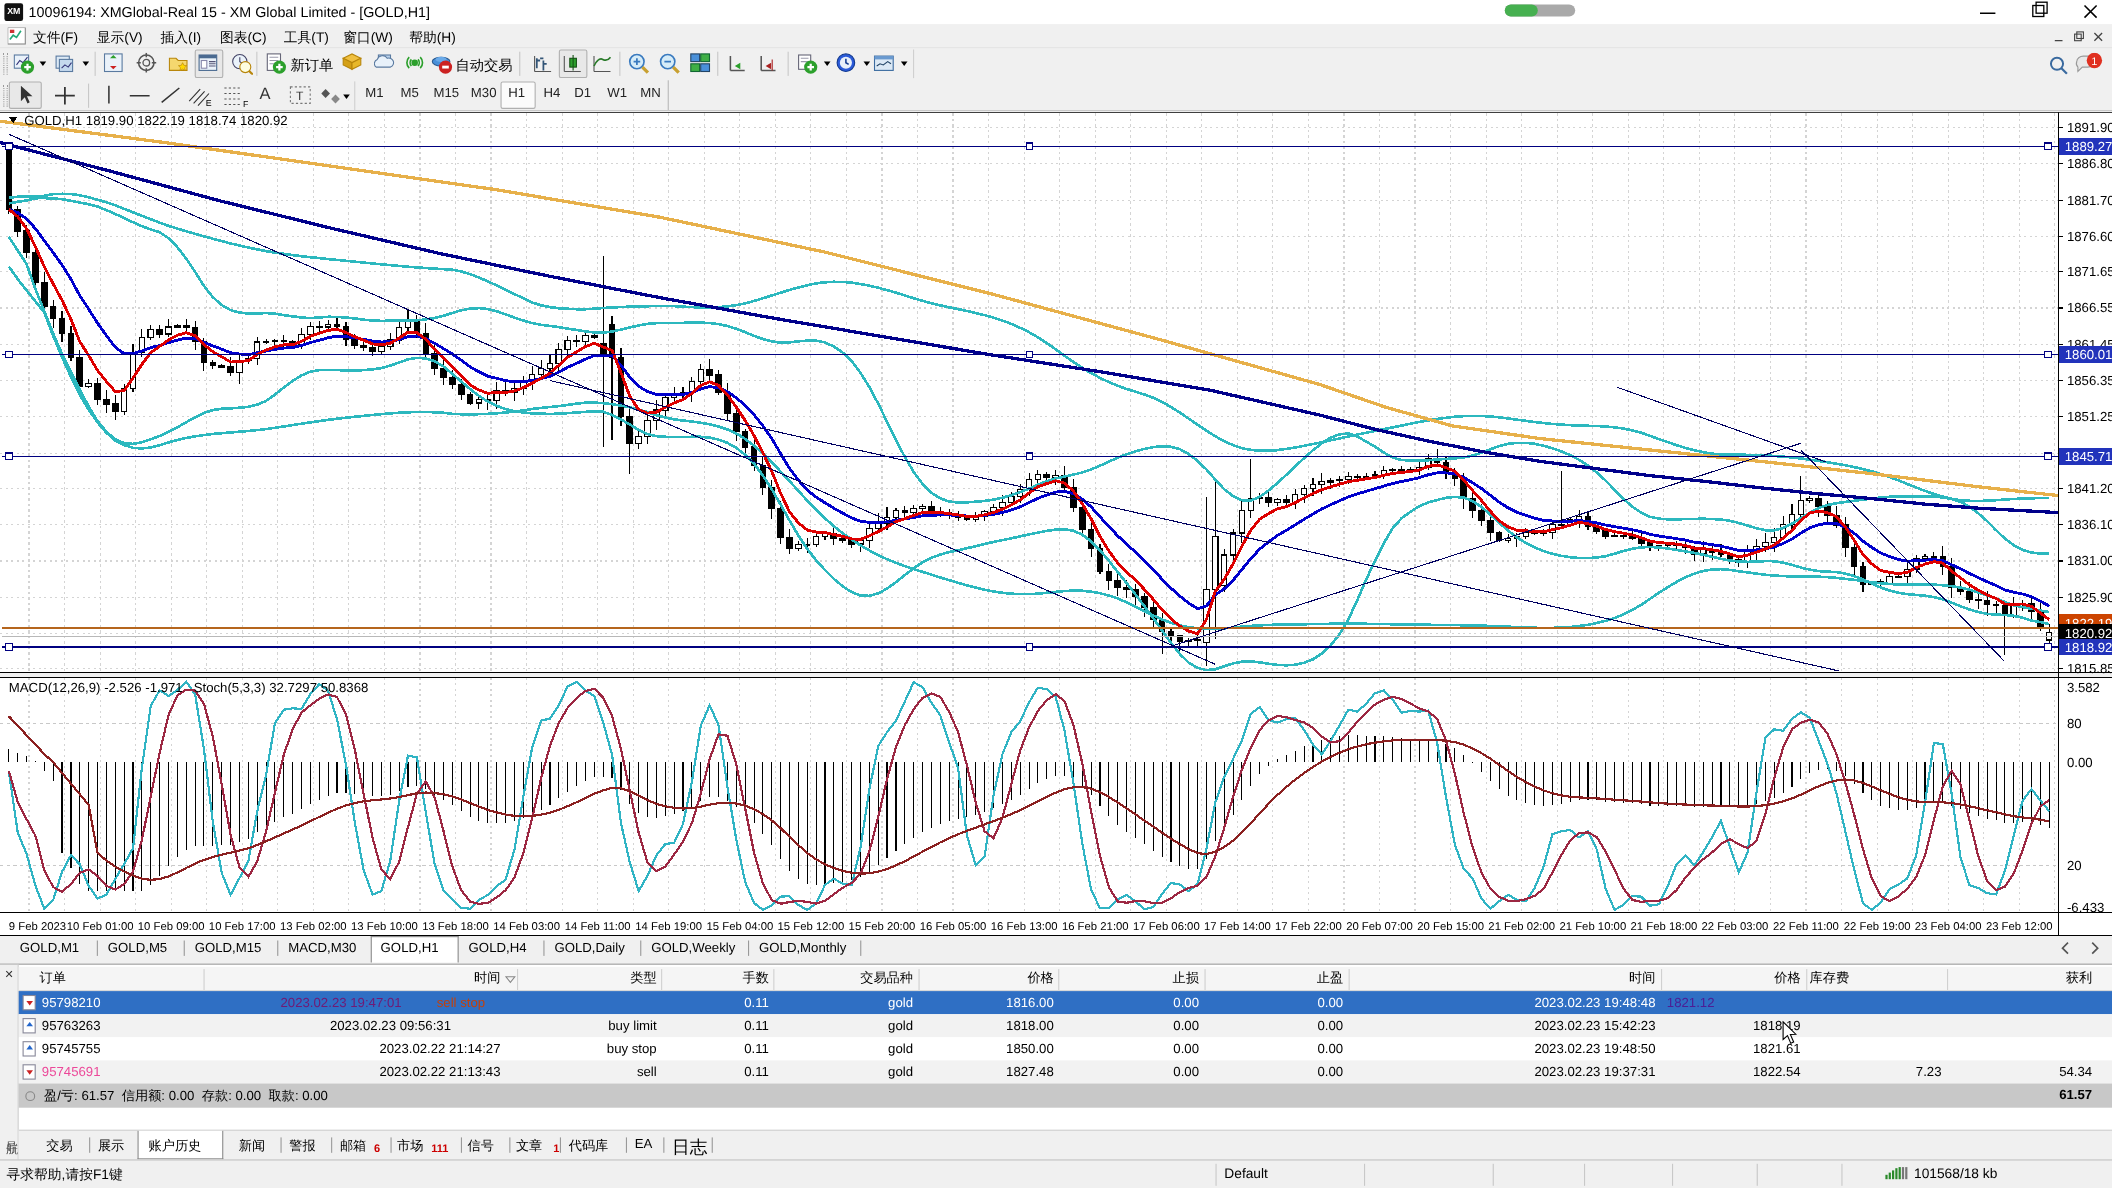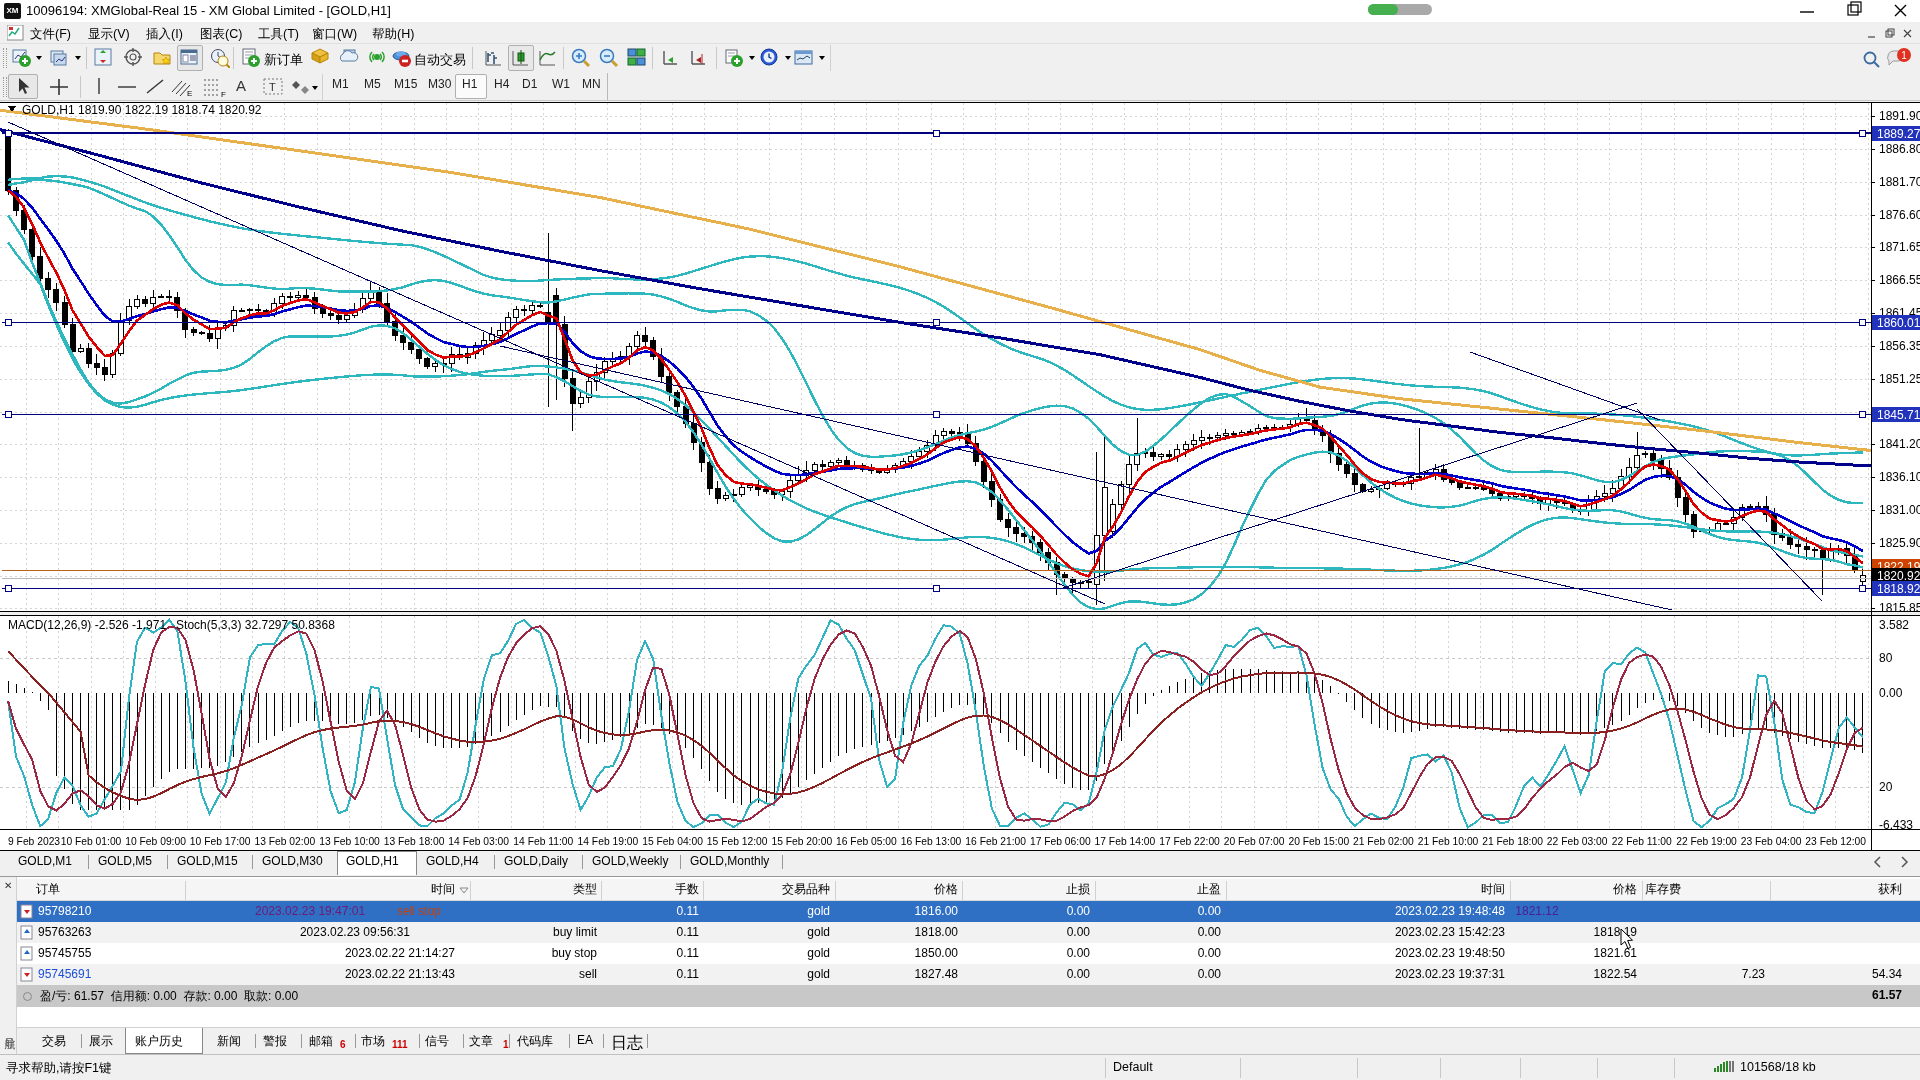--- a/index.html
+++ b/index.html
@@ -1198,21 +1198,21 @@
 <text x="1577.2" y="743" font-size="10.3" fill="#000" text-anchor="middle">22 Feb 03:00</text>
 <text x="1641.8" y="743" font-size="10.3" fill="#000" text-anchor="middle">22 Feb 11:00</text>
 <text x="1706.5" y="743" font-size="10.3" fill="#000" text-anchor="middle">22 Feb 19:00</text>
 <text x="1771.1" y="743" font-size="10.3" fill="#000" text-anchor="middle">23 Feb 04:00</text>
 <text x="1835.7" y="743" font-size="10.3" fill="#000" text-anchor="middle">23 Feb 12:00</text>
 </svg>
 <div class="abs" style="left:0;top:851px;width:1920px;height:25px;background:#f0f0f0">
 <div class="tab" style="left:18px">GOLD,M1</div>
 <div class="tab" style="left:98px">GOLD,M5</div>
 <div class="tab" style="left:177px">GOLD,M15</div>
-<div class="tab" style="left:262px">GOLD,M30</div>
+<div class="tab" style="left:262px">MACD,M30</div>
 <div class="abs" style="left:337px;top:0px;width:80px;height:24px;background:#fff;border:1px solid #888;border-bottom:none"></div>
 <div class="tab" style="left:346px">GOLD,H1</div>
 <div class="tab" style="left:426px">GOLD,H4</div>
 <div class="tab" style="left:504px">GOLD,Daily</div>
 <div class="tab" style="left:592px">GOLD,Weekly</div>
 <div class="tab" style="left:690px">GOLD,Monthly</div>
 <div class="vbar" style="left:88px"></div>
 <div class="vbar" style="left:167px"></div>
 <div class="vbar" style="left:252px"></div>
 <div class="vbar" style="left:494px"></div>
@@ -1299,21 +1299,21 @@
 <div class="cell" style="left:758px;top:69px;width:200px;text-align:right;color:#000">1850.00</div>
 <div class="cell" style="left:890px;top:69px;width:200px;text-align:right;color:#000">0.00</div>
 <div class="cell" style="left:1021px;top:69px;width:200px;text-align:right;color:#000">0.00</div>
 <div class="cell" style="left:1305px;top:69px;width:200px;text-align:right;color:#000">2023.02.23 19:48:50</div>
 <div class="cell" style="left:1437px;top:69px;width:200px;text-align:right;color:#000">1821.61</div>
 <div class="abs" style="left:17px;top:87px;width:1903px;height:21px;background:#f2f2f2"></div>
 <svg class="abs" style="left:20px;top:90px" width="15" height="15">
       <rect x="1" y="1" width="11" height="13" fill="#fff" stroke="#889"></rect>
       <path d="M4,6 l3,4 3,-4 z" fill="#c22"></path>
     </svg>
-<div class="cell" style="left:38px;top:90px;color:#1d4ed8">95745691</div>
+<div class="cell" style="left:38px;top:90px;color:#ec4899">95745691</div>
 <div class="cell" style="left:255px;top:90px;width:200px;text-align:right;color:#000">2023.02.22 21:13:43</div>
 <div class="cell" style="left:397px;top:90px;width:200px;text-align:right;color:#000">sell</div>
 <div class="cell" style="left:499px;top:90px;width:200px;text-align:right;color:#000">0.11</div>
 <div class="cell" style="left:630px;top:90px;width:200px;text-align:right;color:#000">gold</div>
 <div class="cell" style="left:758px;top:90px;width:200px;text-align:right;color:#000">1827.48</div>
 <div class="cell" style="left:890px;top:90px;width:200px;text-align:right;color:#000">0.00</div>
 <div class="cell" style="left:1021px;top:90px;width:200px;text-align:right;color:#000">0.00</div>
 <div class="cell" style="left:1305px;top:90px;width:200px;text-align:right;color:#000">2023.02.23 19:37:31</div>
 <div class="cell" style="left:1437px;top:90px;width:200px;text-align:right;color:#000">1822.54</div>
 <div class="cell" style="left:1565px;top:90px;width:200px;text-align:right;color:#000">7.23</div>

